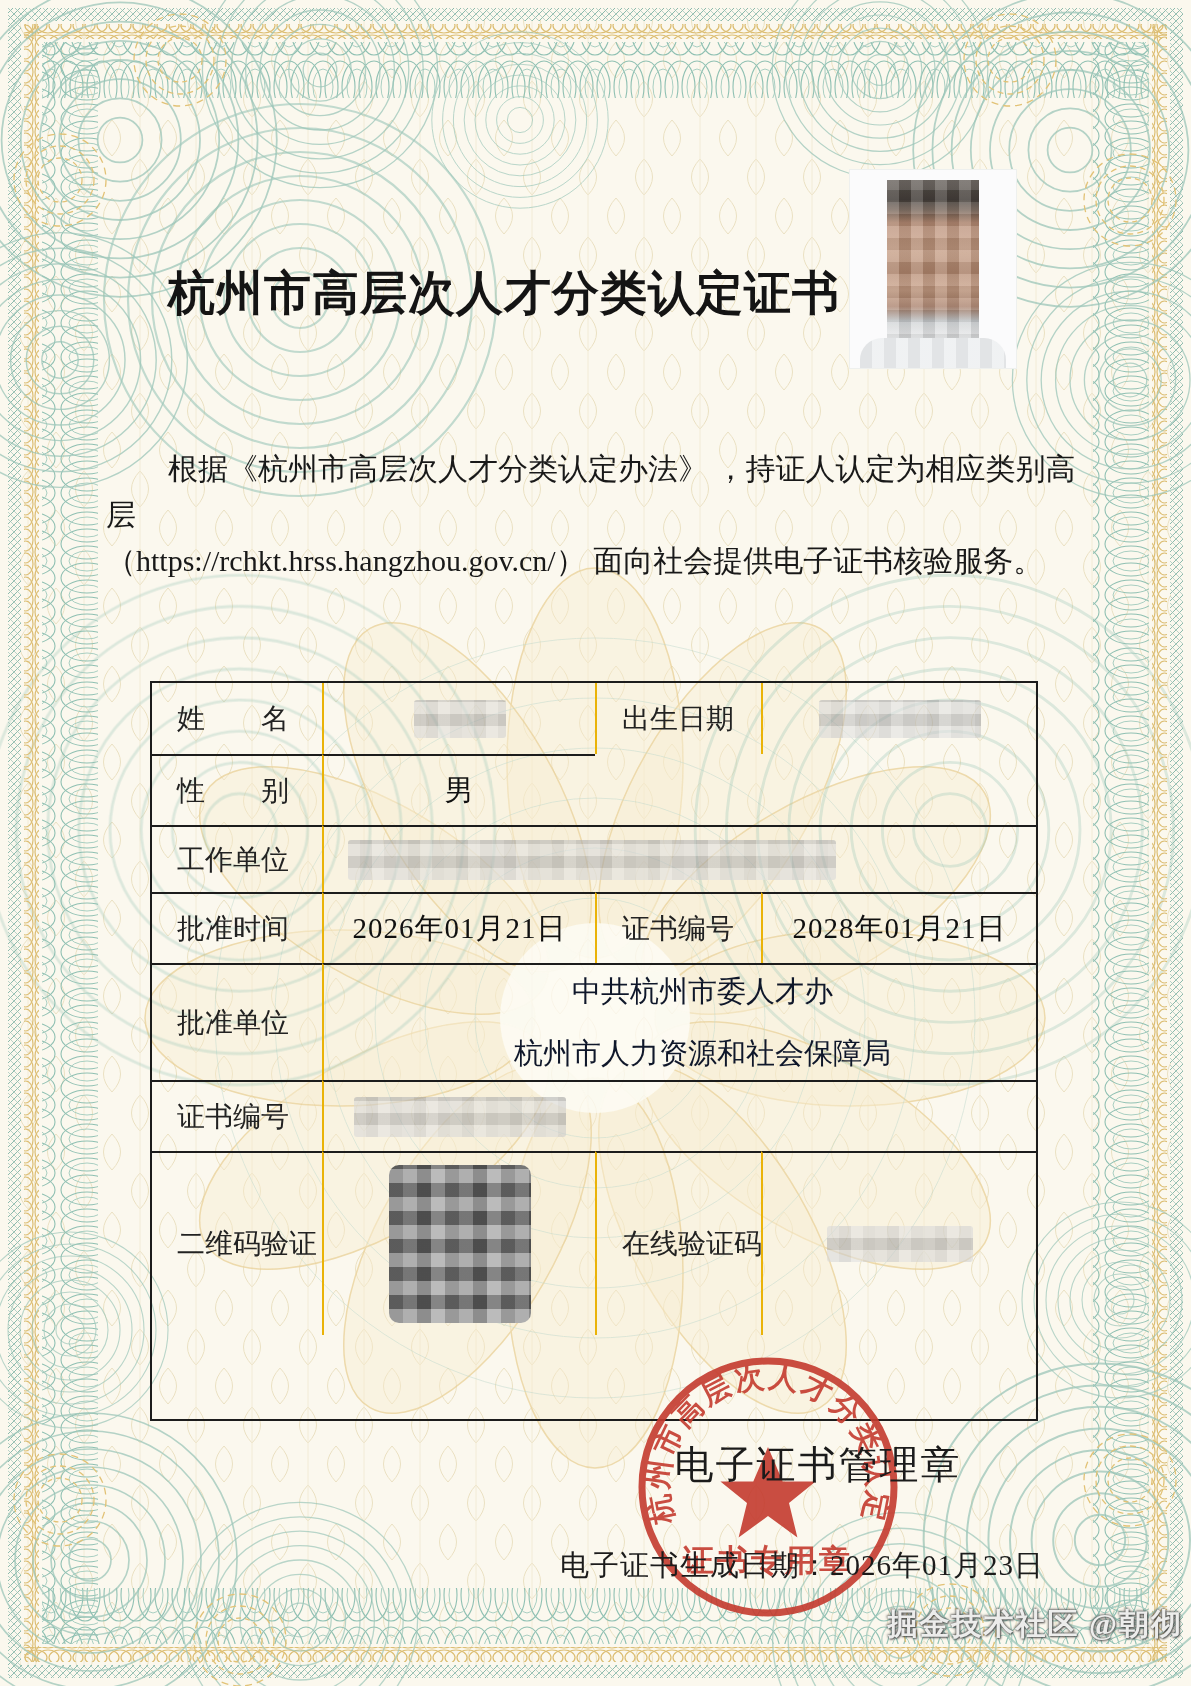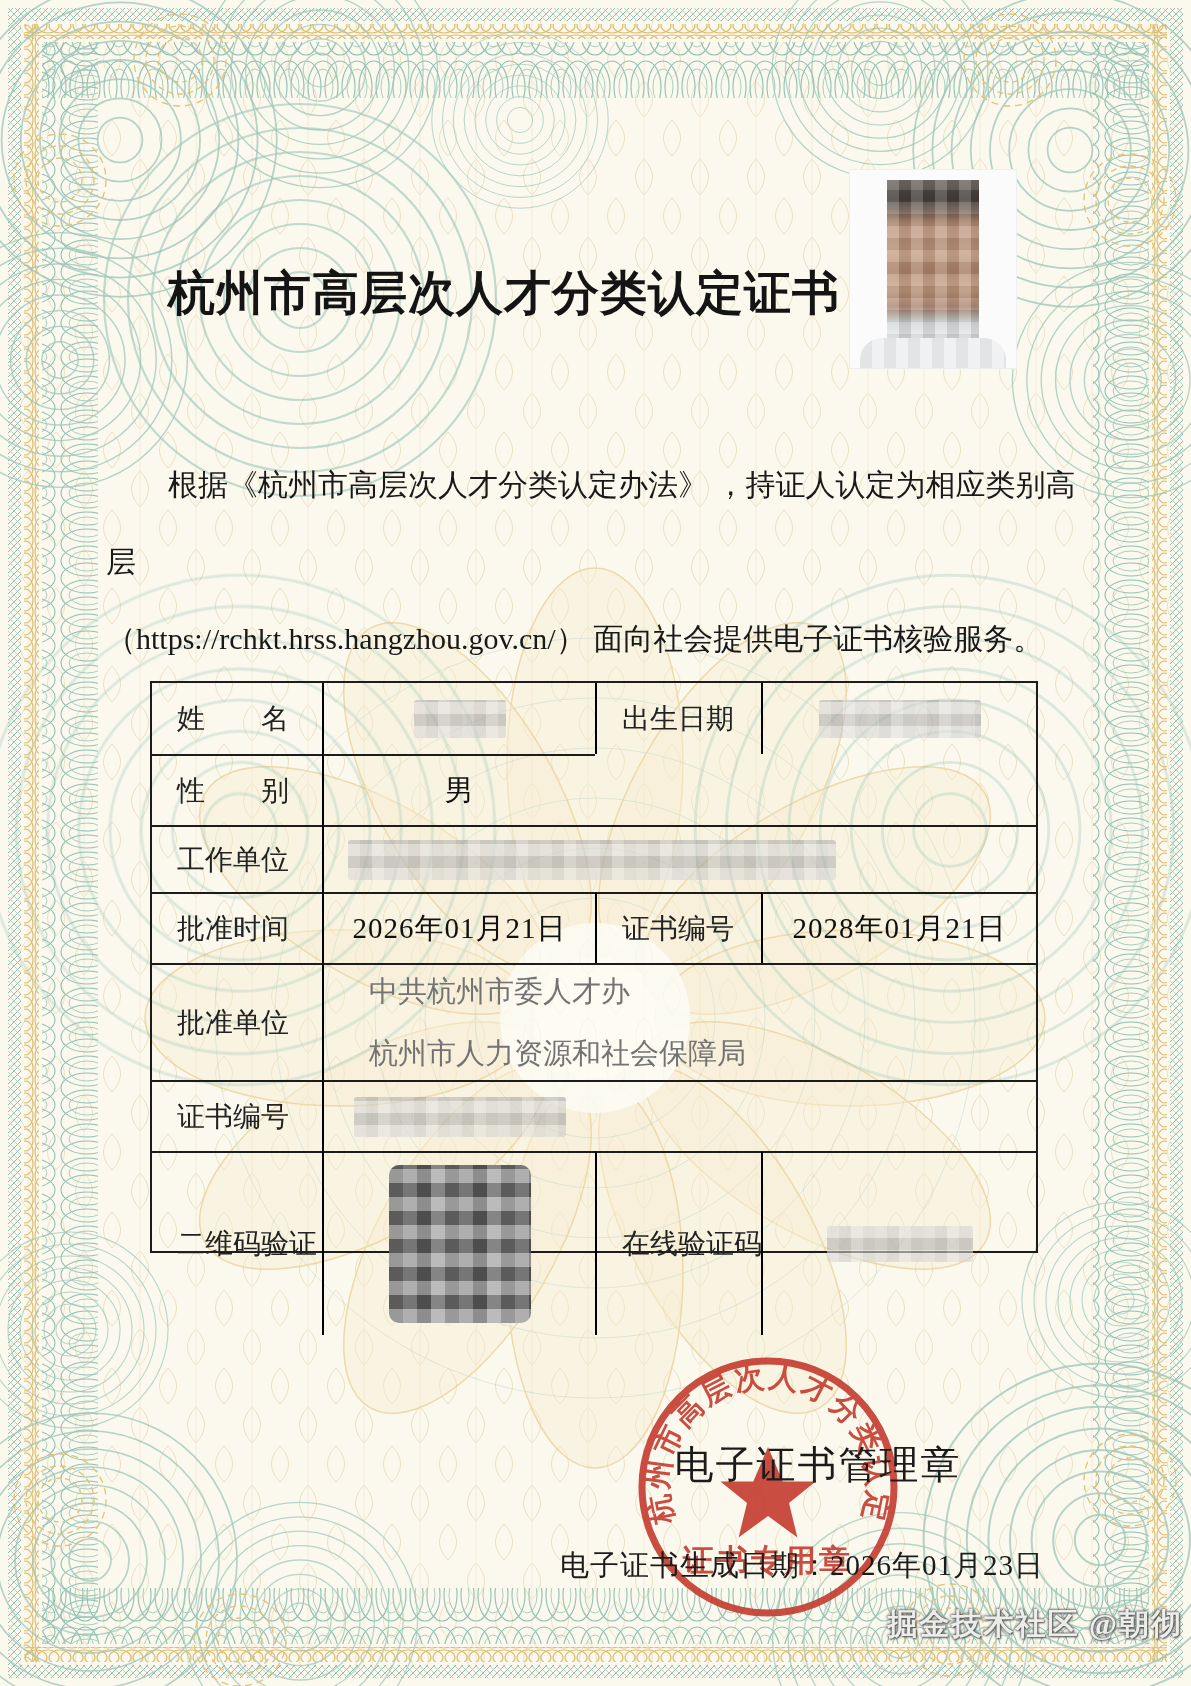--- a/index.html
+++ b/index.html
@@ -15,37 +15,37 @@
   .head{position:absolute;left:37px;top:10px;width:92px;height:178px;
         background:
           repeating-linear-gradient(90deg,rgba(255,255,255,.16) 0 12px,rgba(0,0,0,.08) 12px 24px),
           repeating-linear-gradient(0deg,rgba(255,255,255,.12) 0 12px,rgba(0,0,0,.07) 12px 24px),
           linear-gradient(180deg,#5a534d 0%,#47413c 11%,#6e5b4e 17%,#b98d75 24%,#c49a80 38%,#b68a70 52%,#c79d83 62%,#a57a63 71%,#cdd0d2 79%,#e8e9ea 89%,#f3f4f5 100%);}
   .shoulders{position:absolute;left:10px;bottom:0;width:146px;height:30px;background:#eef0f2;
         border-radius:22px 22px 0 0;
         background-image:repeating-linear-gradient(90deg,rgba(0,0,0,.05) 0 12px,rgba(255,255,255,.1) 12px 24px);}
   
   .intro{position:absolute;left:106px;top:446px;width:975px;z-index:2;
-         font-size:30px;color:#191919;line-height:77px;}
+         font-size:30px;color:#191919;line-height:46px;}
   .intro .l1{text-indent:62px;}
   
-  .table{position:absolute;left:150px;top:681px;width:888px;height:572px;z-index:2;
+  .table{position:absolute;left:150px;top:681px;width:888px;height:740px;z-index:2;
          display:grid;box-sizing:border-box;border:2px solid #1c1c1c;
          grid-template-columns:170px 273px 166px 275px;
          grid-template-rows:71px 71px 67px 71px 117px 71px 184px;}
   .cell{display:flex;align-items:center;box-sizing:border-box;}
-  .bl{border-left:2px solid #000000;}
+  .bl{border-left:2px solid #eab308;}
   .bt{border-top:2px solid #1c1c1c;}
   .lbl{padding-left:25px;font-size:28px;color:#222;white-space:nowrap;}
   .val{justify-content:center;font-size:29px;color:#101010;letter-spacing:1px;}
   .span{grid-column:2/5;}
   .c2{grid-column:2}.c3{grid-column:3}.c4{grid-column:4}
   .r1{grid-row:1}.r2{grid-row:2}.r3{grid-row:3}.r4{grid-row:4}.r5{grid-row:5}.r6{grid-row:6}.r7{grid-row:7}
-  .multiline{flex-direction:column;align-items:flex-start;justify-content:center;
-             padding-left:45px;font-size:29px;color:#737373;gap:22px;}
+  .multiline{flex-direction:column;align-items:center;justify-content:center;
+             padding-left:45px;font-size:29px;color:#0f172a;gap:22px;}
   
   .redact{border-radius:3px;
     background-image:
       repeating-linear-gradient(0deg,rgba(255,255,255,.30) 0 12px,rgba(0,0,0,.10) 12px 24px),
       repeating-linear-gradient(90deg,#c9c9c9 0 12px,#b5b5b5 12px 24px,#d6d6d6 24px 36px,#bfbfbf 36px 48px);
     opacity:.85;}
   .redact.light{opacity:.6;}
   .r-name{width:92px;height:38px;margin:0 auto;}
   .r-birth{width:162px;height:38px;margin:0 auto;}
   .r-emp{width:488px;height:40px;margin-left:24px;}

